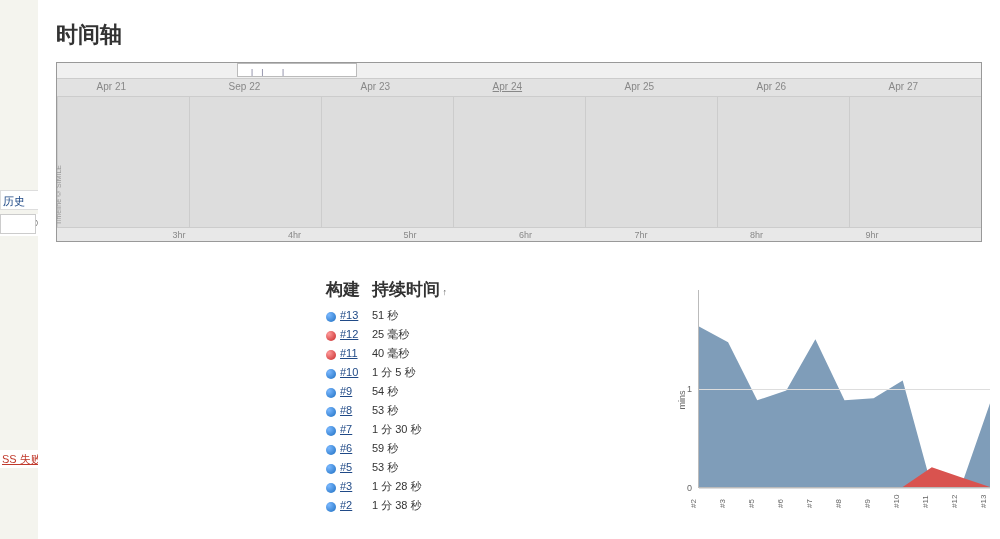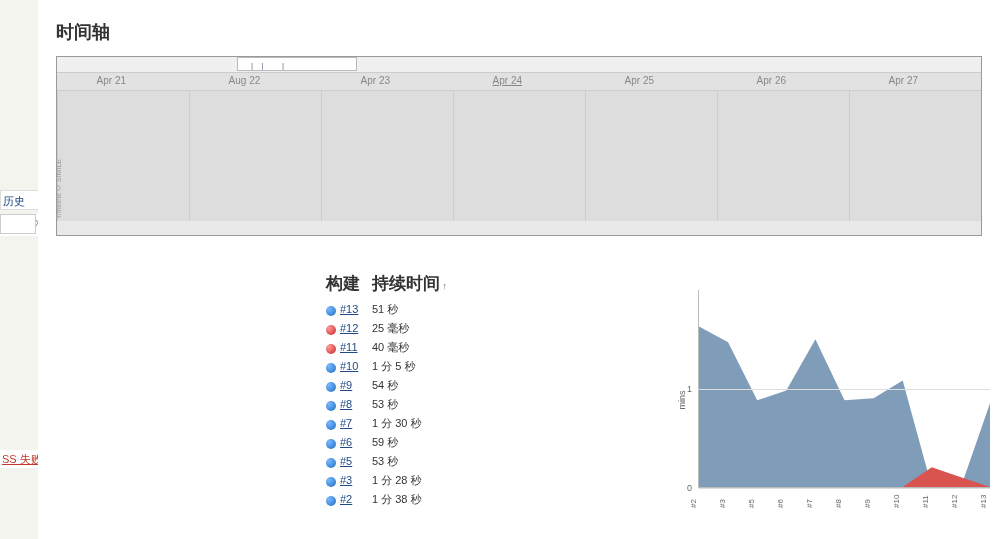--- a/index.html
+++ b/index.html
@@ -24,21 +24,21 @@
   .main-panel {
     position: absolute;
     left: 38px;
     top: 0;
     right: 0;
     bottom: 0;
     background: #fff;
     padding: 20px 18px 10px 18px;
   }
   h2.section-title {
-    font-size: 18px;
+    font-size: 22px;
     font-weight: bold;
     color: #333;
     margin-bottom: 12px;
   }
   
   .sidebar-fragment {
     position: absolute;
     left: 0;
     width: 48px;
     background: #fff;
@@ -284,35 +284,44 @@
 
   <h2 class="section-title">时间轴</h2>
 
   <div class="timeline-box">
     <div class="timeline-top-band">
       <div class="window-indicator"></div>
       <span class="mini-ticks">| |&nbsp;&nbsp;&nbsp;|</span>
     </div>
     <div class="timeline-top-dates" id="tl-dates">
         <span style="left: 4.28571%;">Apr 21</span>
-        <span style="left: 18.5714%;">Aug 22</span>
+        <span style="left: 18.5714%;">Sep 22</span>
         <span style="left: 32.8571%;">Apr 23</span>
         <span style="left: 47.1429%; text-decoration: underline;">Apr 24</span>
         <span style="left: 61.4286%;">Apr 25</span>
         <span style="left: 75.7143%;">Apr 26</span>
         <span style="left: 90%;">Apr 27</span>
       </div>
     <div class="timeline-body" id="tl-body">
         <div class="date-col" style="left: 0%;"></div>
         <div class="date-col" style="left: 14.2857%;"></div>
         <div class="date-col" style="left: 28.5714%;"></div>
         <div class="date-col" style="left: 42.8571%;"></div>
         <div class="date-col" style="left: 57.1429%;"></div>
         <div class="date-col" style="left: 71.4286%;"></div>
         <div class="date-col" style="left: 85.7143%;"></div>
+      </div>
+    <div class="timeline-bottom-hours" id="tl-hours">
+        <span style="left: 12.5%;">3hr</span>
+        <span style="left: 25%;">4hr</span>
+        <span style="left: 37.5%;">5hr</span>
+        <span style="left: 50%;">6hr</span>
+        <span style="left: 62.5%;">7hr</span>
+        <span style="left: 75%;">8hr</span>
+        <span style="left: 87.5%;">9hr</span>
       </div>
     <div class="timeline-credit">Timeline © SIMILE</div>
   </div>
 
 
   <div class="trend-area">
     <table class="build-table">
       <thead>
         <tr>
           <th>构建</th>

